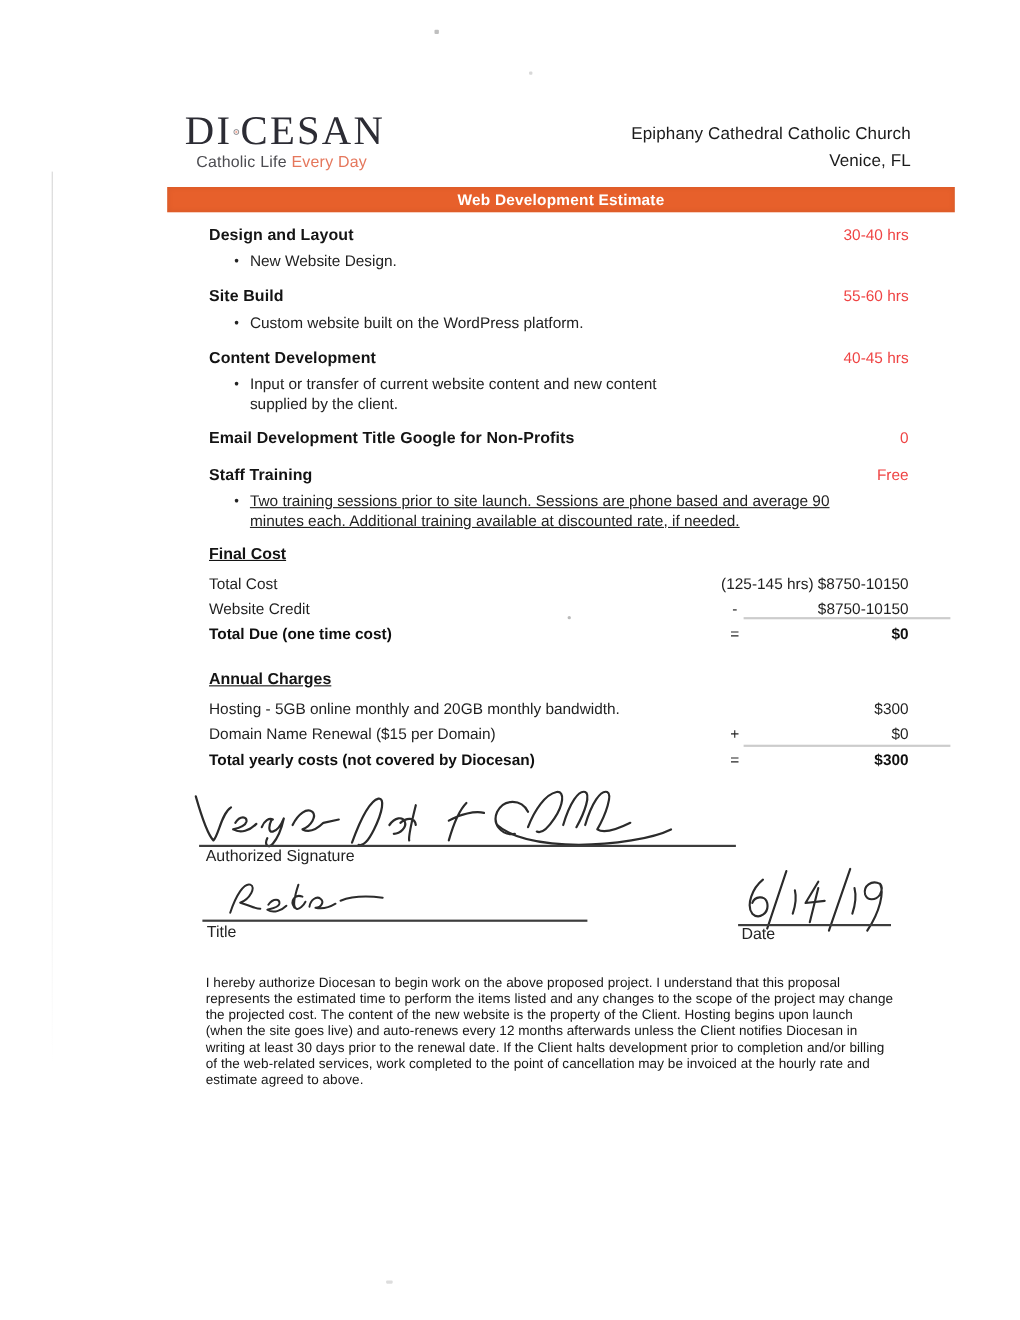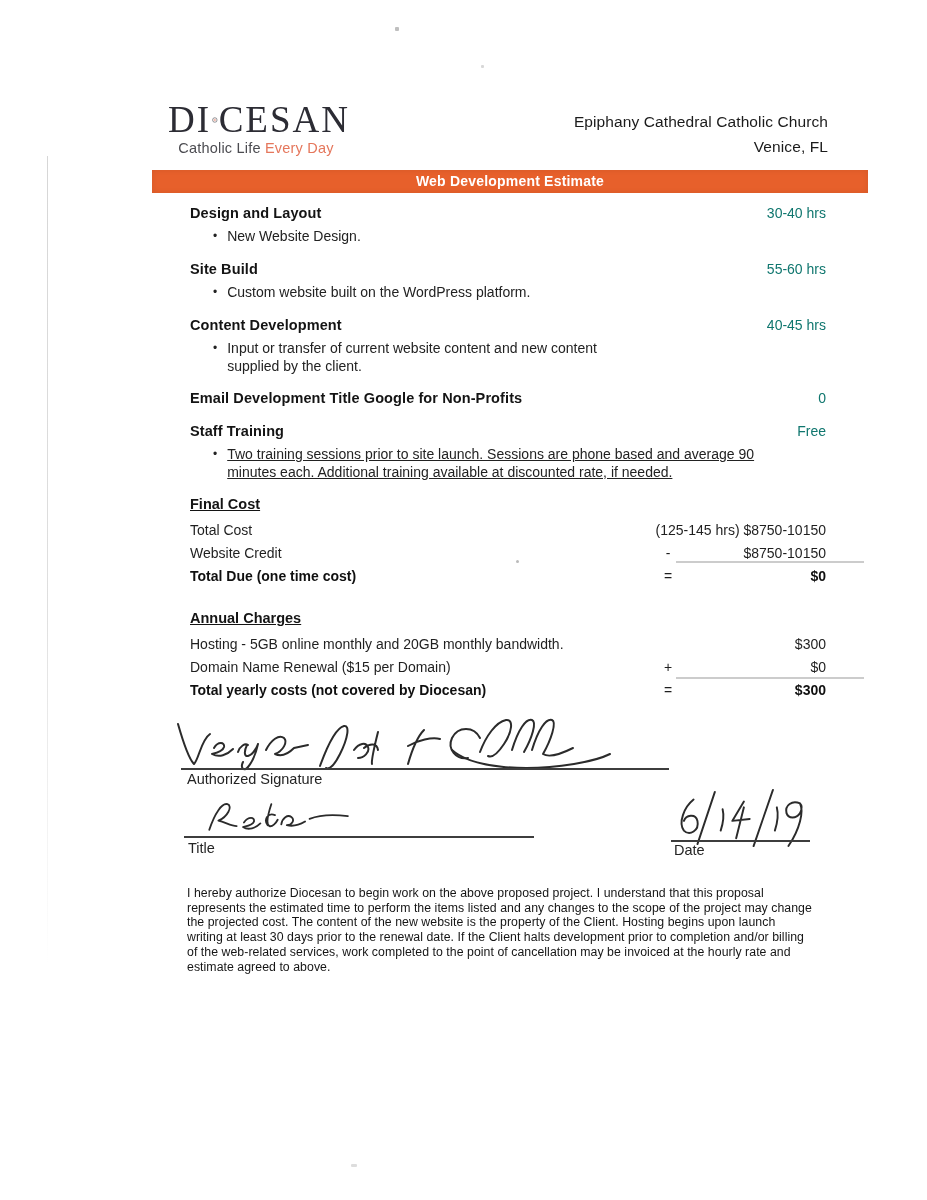--- a/index.html
+++ b/index.html
@@ -28,21 +28,21 @@
   .tagline .accent{color:#e5775c;}
   .client{position:absolute;right:143px;top:110px;text-align:right;font-size:15.5px;line-height:24.5px;color:#1b1b1b;letter-spacing:.1px;}
   
   .banner{position:absolute;left:108px;top:170px;width:716px;height:23px;background:#e7602b;
     color:#fff;font-weight:bold;font-size:14px;line-height:23px;text-align:center;letter-spacing:.2px;
     box-shadow:inset 0 0 6px rgba(0,0,0,.08);}
   
   .sec{position:absolute;left:146px;width:636px;}
   .sec-head{display:flex;justify-content:space-between;align-items:baseline;}
   .sec-title{font-weight:bold;font-size:14.5px;color:#141414;letter-spacing:.1px;}
-  .sec-value{font-size:14px;color:#0f766e;}
+  .sec-value{font-size:14px;color:#ef4444;}
   .bullets{margin-top:7px;}
   .bullet{display:flex;gap:10px;padding-left:23px;font-size:14px;line-height:17.5px;color:#222;}
   .bullet .dot{font-size:12px;line-height:17.5px;}
   #sec2 .bullet-text{max-width:414px;}
   #sec4 .bullet-text{max-width:562px;text-decoration:underline;}
   
   .costs{position:absolute;left:146px;width:674px;}
   #final-cost{top:496px;}
   #annual-charges{top:610px;}
   .costs-heading{font-weight:bold;font-size:14.5px;color:#141414;height:23px;text-decoration:underline;}
@@ -233,18 +233,19 @@
     <path d="M112,20 C114,28 112,38 110,44"></path>
     <path d="M136,16 C128,12 120,18 122,26 C124,32 132,32 136,26 C138,22 138,18 136,16 C140,24 136,42 124,60"></path>
   </svg>
   <div class="rule rule-date"></div>
   <div class="sig-label lab-date">Date</div>
 
   <div class="legal">
     <div>I hereby authorize Diocesan to begin work on the above proposed project. I understand that this proposal</div>
     <div>represents the estimated time to perform the items listed and any changes to the scope of the project may change</div>
     <div>the projected cost. The content of the new website is the property of the Client. Hosting begins upon launch</div>
+    <div>(when the site goes live) and auto-renews every 12 months afterwards unless the Client notifies Diocesan in</div>
     <div>writing at least 30 days prior to the renewal date. If the Client halts development prior to completion and/or billing</div>
     <div>of the web-related services, work completed to the point of cancellation may be invoiced at the hourly rate and</div>
     <div>estimate agreed to above.</div>
   </div>
 
 </div>
 
 </body></html>

